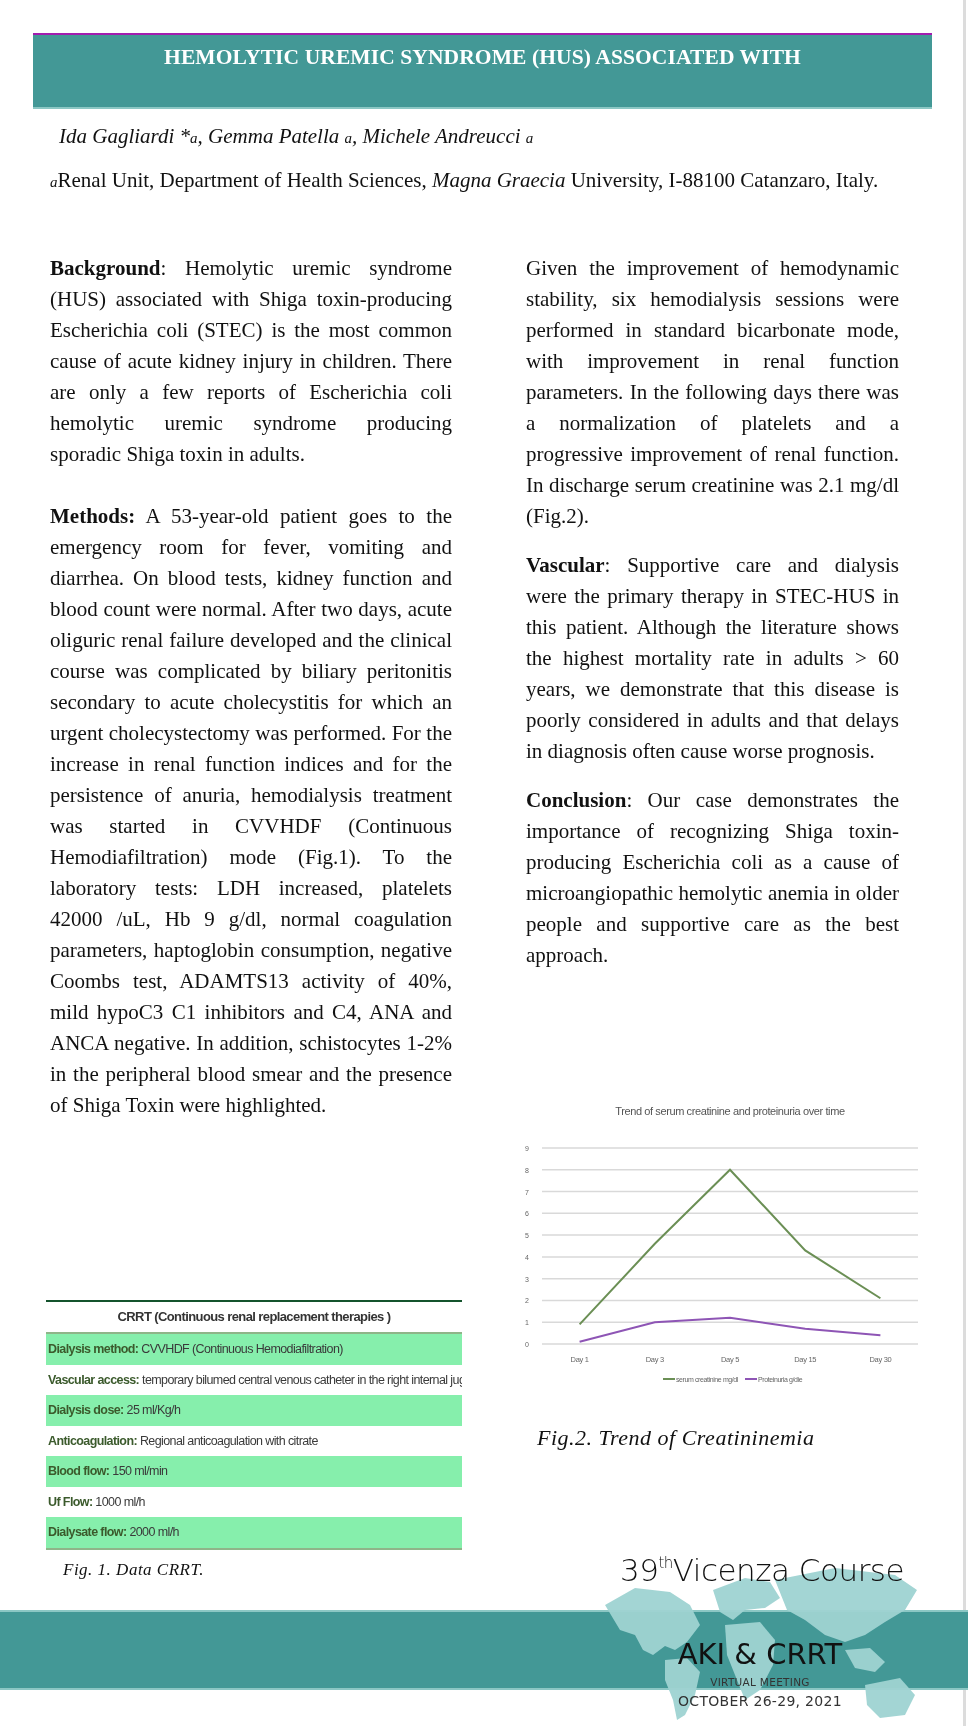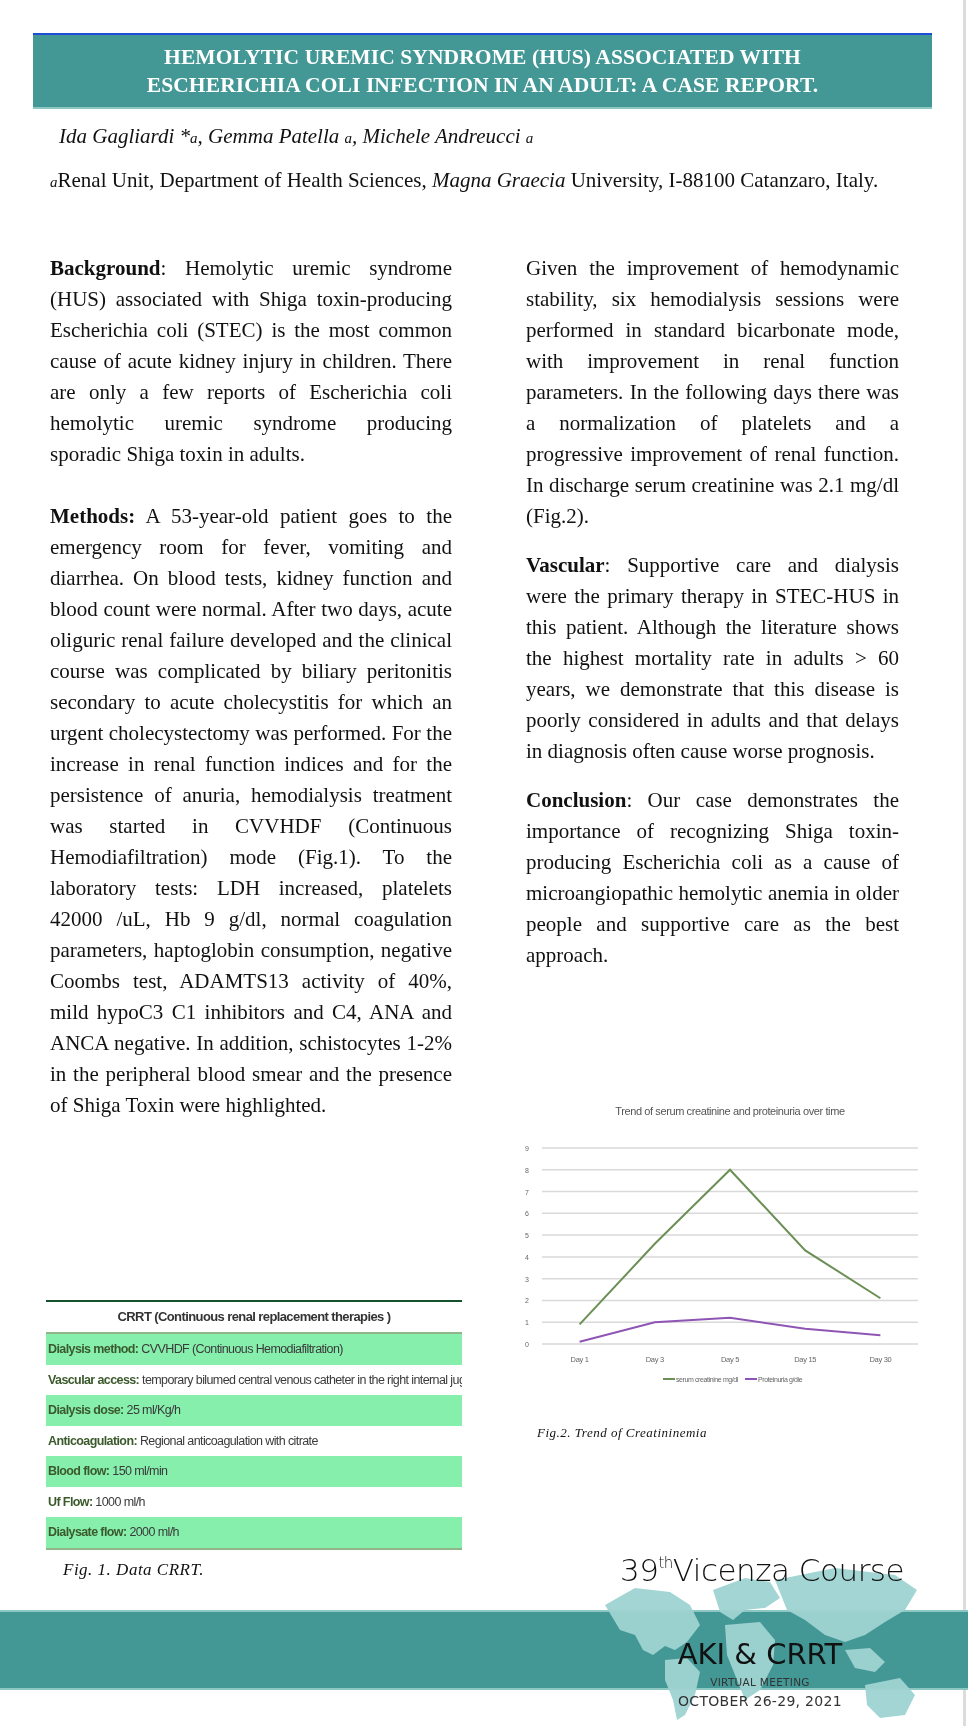--- a/index.html
+++ b/index.html
@@ -1,36 +1,36 @@
 <!DOCTYPE html>
 <html><head>
 <meta charset="utf-8">
 <style>
   html, body { margin:0; padding:0; background:#ffffff; }
   body { width:968px; height:1726px; position:relative; overflow:hidden;
          font-family:"Liberation Serif", "DejaVu Serif", serif; color:#111; }
   .rightline { position:absolute; left:963px; top:0; width:3px; height:1726px; background:#dcdcdc; }
   .title-banner { position:absolute; left:33px; top:33px; width:899px; height:76px;
-    background:#439896; border-top:2px solid #1d4ed8; border-bottom:2px solid #8cc7c4; box-sizing:border-box;
+    background:#439896; border-top:2px solid #a21caf; border-bottom:2px solid #8cc7c4; box-sizing:border-box;
     color:#fff; text-align:center; font-weight:bold; font-size:21.5px; line-height:28px;
     padding-top:8px; letter-spacing:0.1px; }
   .title-banner div { white-space:nowrap; }
   .authors { position:absolute; left:59px; top:124px; font-style:italic; font-size:21px; white-space:nowrap; }
   .authors .sup { font-size:15px; }
   .affil { position:absolute; left:50px; top:166px; width:860px; font-size:21px; line-height:29px; }
   .affil .sup { font-size:15px; font-style:italic; }
   .col { position:absolute; font-size:21px; line-height:31px; text-align:justify; }
   .col p { margin:0; text-align:justify; text-align-last:left; }
   .col b { font-weight:bold; }
   .left { left:50px; width:402px; top:253px; }
   .right { left:526px; width:373px; top:253px; }
   .gap { height:31px; }
   .chart { position:absolute; left:520px; top:1098px; width:400px; height:290px; }
   .chart svg { width:400px; height:290px; display:block; }
-  .fig2 { position:absolute; left:537px; top:1425px; font-style:italic; font-size:13px; letter-spacing:0.5px; }
+  .fig2 { position:absolute; left:537px; top:1425px; font-style:italic; font-size:22px; letter-spacing:0.5px; }
   .crrt { position:absolute; left:46px; top:1300px; width:416px; font-family:"Liberation Sans", "DejaVu Sans", sans-serif;
           font-size:12.5px; color:#3a3a3a; letter-spacing:-0.6px; }
   .crrt .hdr { border-top:2px solid #14532d; border-bottom:2px solid #8fb589; height:30px; line-height:30px; text-align:center;
                font-weight:bold; color:#333; font-size:13px; }
   .crrt .row { height:30.5px; line-height:30.5px; padding-left:2px; white-space:nowrap; overflow:hidden; }
   .crrt .row.shade { background:#86efac; }
   .crrt .row b { color:#3b5a2c; font-weight:bold; }
   .crrt .row:last-child { border-bottom:2px solid #8fb589; }
   .fig1 { position:absolute; left:63px; top:1560px; font-style:italic; font-size:17px; letter-spacing:0.5px; }
   .bottom-banner { position:absolute; left:0; top:1610px; width:968px; height:80px; background:#439896;
@@ -44,21 +44,20 @@
   .logo .l4 { position:absolute; left:0; width:330px; top:126px; text-align:center; font-family:"DejaVu Sans", sans-serif; font-size:10.5px; color:#333; letter-spacing:0.3px; }
   .logo .l5 { position:absolute; left:0; width:330px; top:143px; text-align:center; font-family:"DejaVu Sans", sans-serif; font-size:14px; color:#333; letter-spacing:0.3px; }
 </style>
 </head>
 <body>
 
 <div class="rightline"></div>
 
 <div class="title-banner">
   <div>HEMOLYTIC UREMIC SYNDROME (HUS) ASSOCIATED WITH</div>
-  <div>ESCHERICHIA COLI INFECTION IN AN ADULT: A CASE REPORT.</div>
 </div>
 
 <div class="authors">
   <span>Ida Gagliardi *</span><span class="sup">a</span>, 
   <span>Gemma Patella</span> <span class="sup">a</span>, 
   <span>Michele Andreucci</span> <span class="sup">a</span>
 </div>
 
 <div class="affil">
   <span class="sup">a</span><span>Renal Unit, Department of Health Sciences, </span><i>Magna Graecia</i><span> University, I-88100 Catanzaro, Italy.</span>

